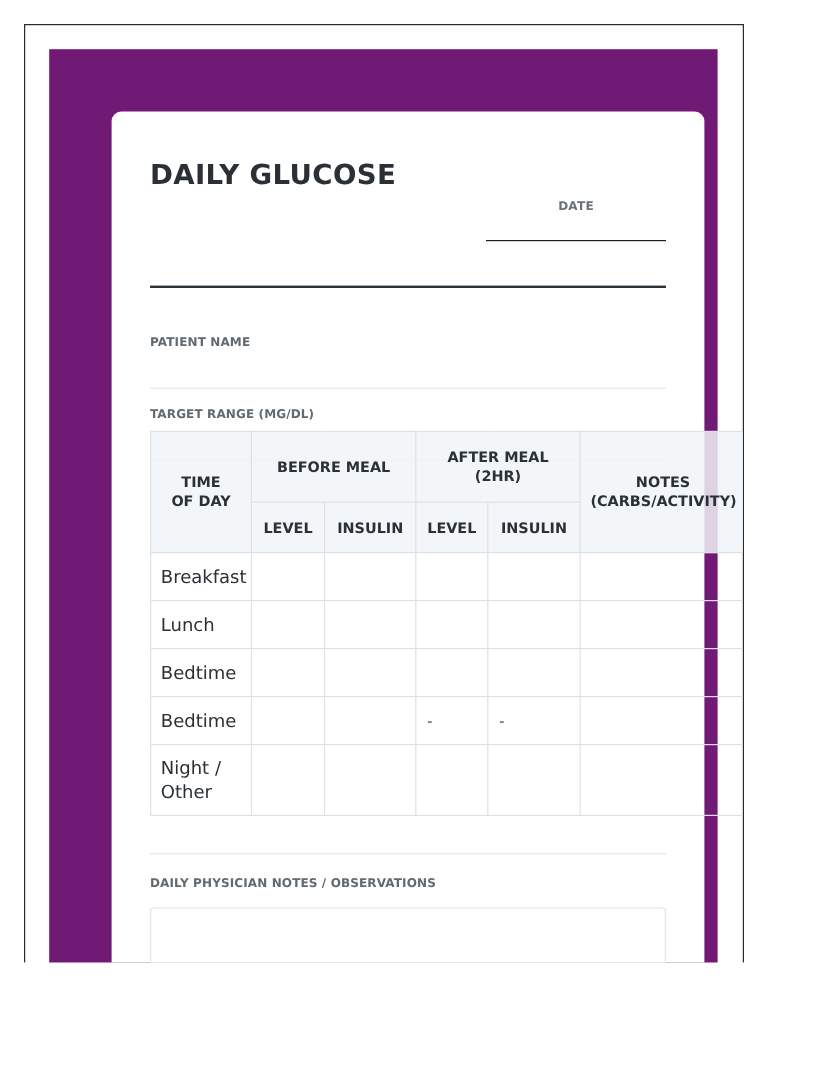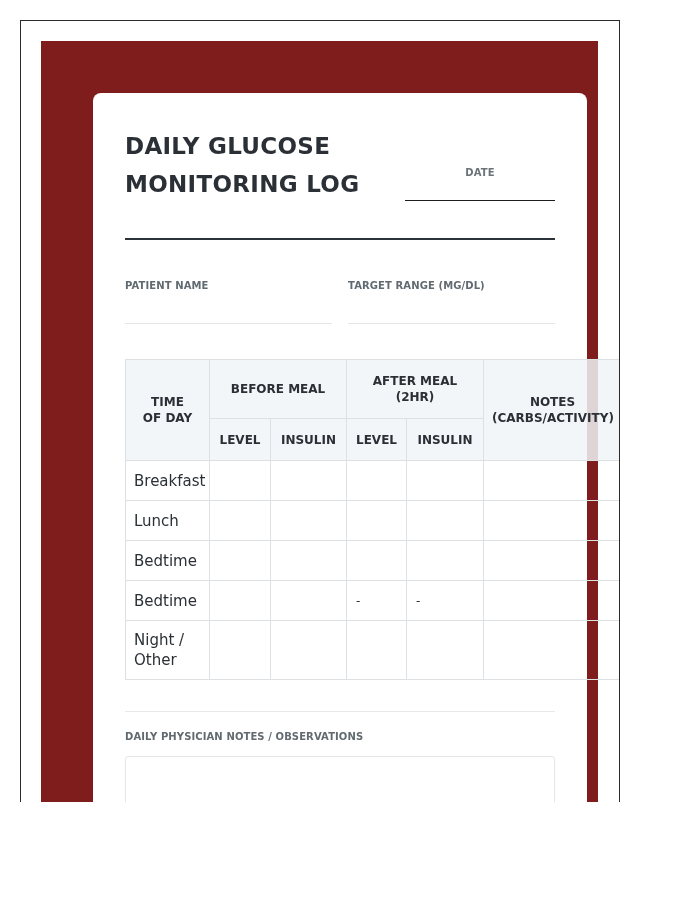--- a/index.html
+++ b/index.html
@@ -1,30 +1,30 @@
 <!DOCTYPE html>
 <html><head>
   <meta charset="utf-8">
   <style>
     html, body { margin: 0; padding: 0; background: #ffffff; }
     body { width: 700px; height: 900px; position: relative; overflow: hidden;
            font-family: "DejaVu Sans", sans-serif; color: #2c3338; }
     .frame { position: absolute; left: 20px; top: 20px; width: 598px; height: 781px;
              border: 1px solid #2b2b2b; border-bottom: none; overflow: hidden; background: #fff; }
-    .backdrop { position: absolute; left: 20px; top: 20px; width: 557px; height: 800px; background: #7f1d1d; }
+    .backdrop { position: absolute; left: 20px; top: 20px; width: 557px; height: 800px; background: #701a75; }
     .card { position: absolute; left: 52px; top: 52px; width: 494px; height: 800px;
             background: #ffffff; border-radius: 8px; }
     .content { position: absolute; left: 32px; top: 0; width: 430px; }
     .title { position: absolute; left: 0; top: 34px; margin: 0; font-size: 23px; font-weight: bold;
              line-height: 38px; color: #2a3035; letter-spacing: 0.3px; }
     .date-block { position: absolute; right: 0; top: 74px; width: 150px; text-align: center; }
     .date-label { font-size: 10px; font-weight: bold; color: #6b7378; letter-spacing: 0.2px; }
     .date-line { position: absolute; right: 0; top: 33px; width: 150px; height: 0; border-top: 1.5px solid #1e1e1e; }
     .title-rule { position: absolute; left: 0; top: 145px; width: 430px; height: 2px; background: #2c3338; }
-    .info-fields { position: absolute; left: 0; top: 187px; width: 430px; display: flex; gap: 16px; }
+    .info-fields { position: absolute; left: 0; top: 187px; width: 430px; display: flex; gap: 16px; flex-direction: column; }
     .info-field { flex: 1; }
     .info-label { font-size: 10px; font-weight: bold; color: #616a70; white-space: nowrap; letter-spacing: 0.1px; }
     .info-line { margin-top: 32px; height: 0; border-top: 1px solid #e4e6e8; }
     table.log { position: absolute; left: 0; top: 266px; border-collapse: collapse; width: 496px;
                 table-layout: fixed; font-size: 12px; }
     table.log th, table.log td { border: 1px solid #dde1e4; padding: 0; }
     table.log th { background: rgba(240,244,247,0.85); font-weight: bold; color: #2a3035;
                    text-align: center; font-size: 12px; line-height: 16px; }
     table.log thead tr.r1 th { height: 58px; }
     table.log thead tr.r2 th { height: 41px; text-align: center; }
@@ -40,21 +40,20 @@
 </head>
 <body>
 
 <div class="frame">
   <div class="backdrop">
     <div class="card">
       <div class="content">
 
         <h1 class="title">
           <span>DAILY GLUCOSE</span><br>
-          <span>MONITORING LOG</span>
         </h1>
 
         <div class="date-block">
           <div class="date-label">DATE</div>
           <div class="date-line"></div>
         </div>
 
         <div class="title-rule"></div>
 
         <div class="info-fields">

